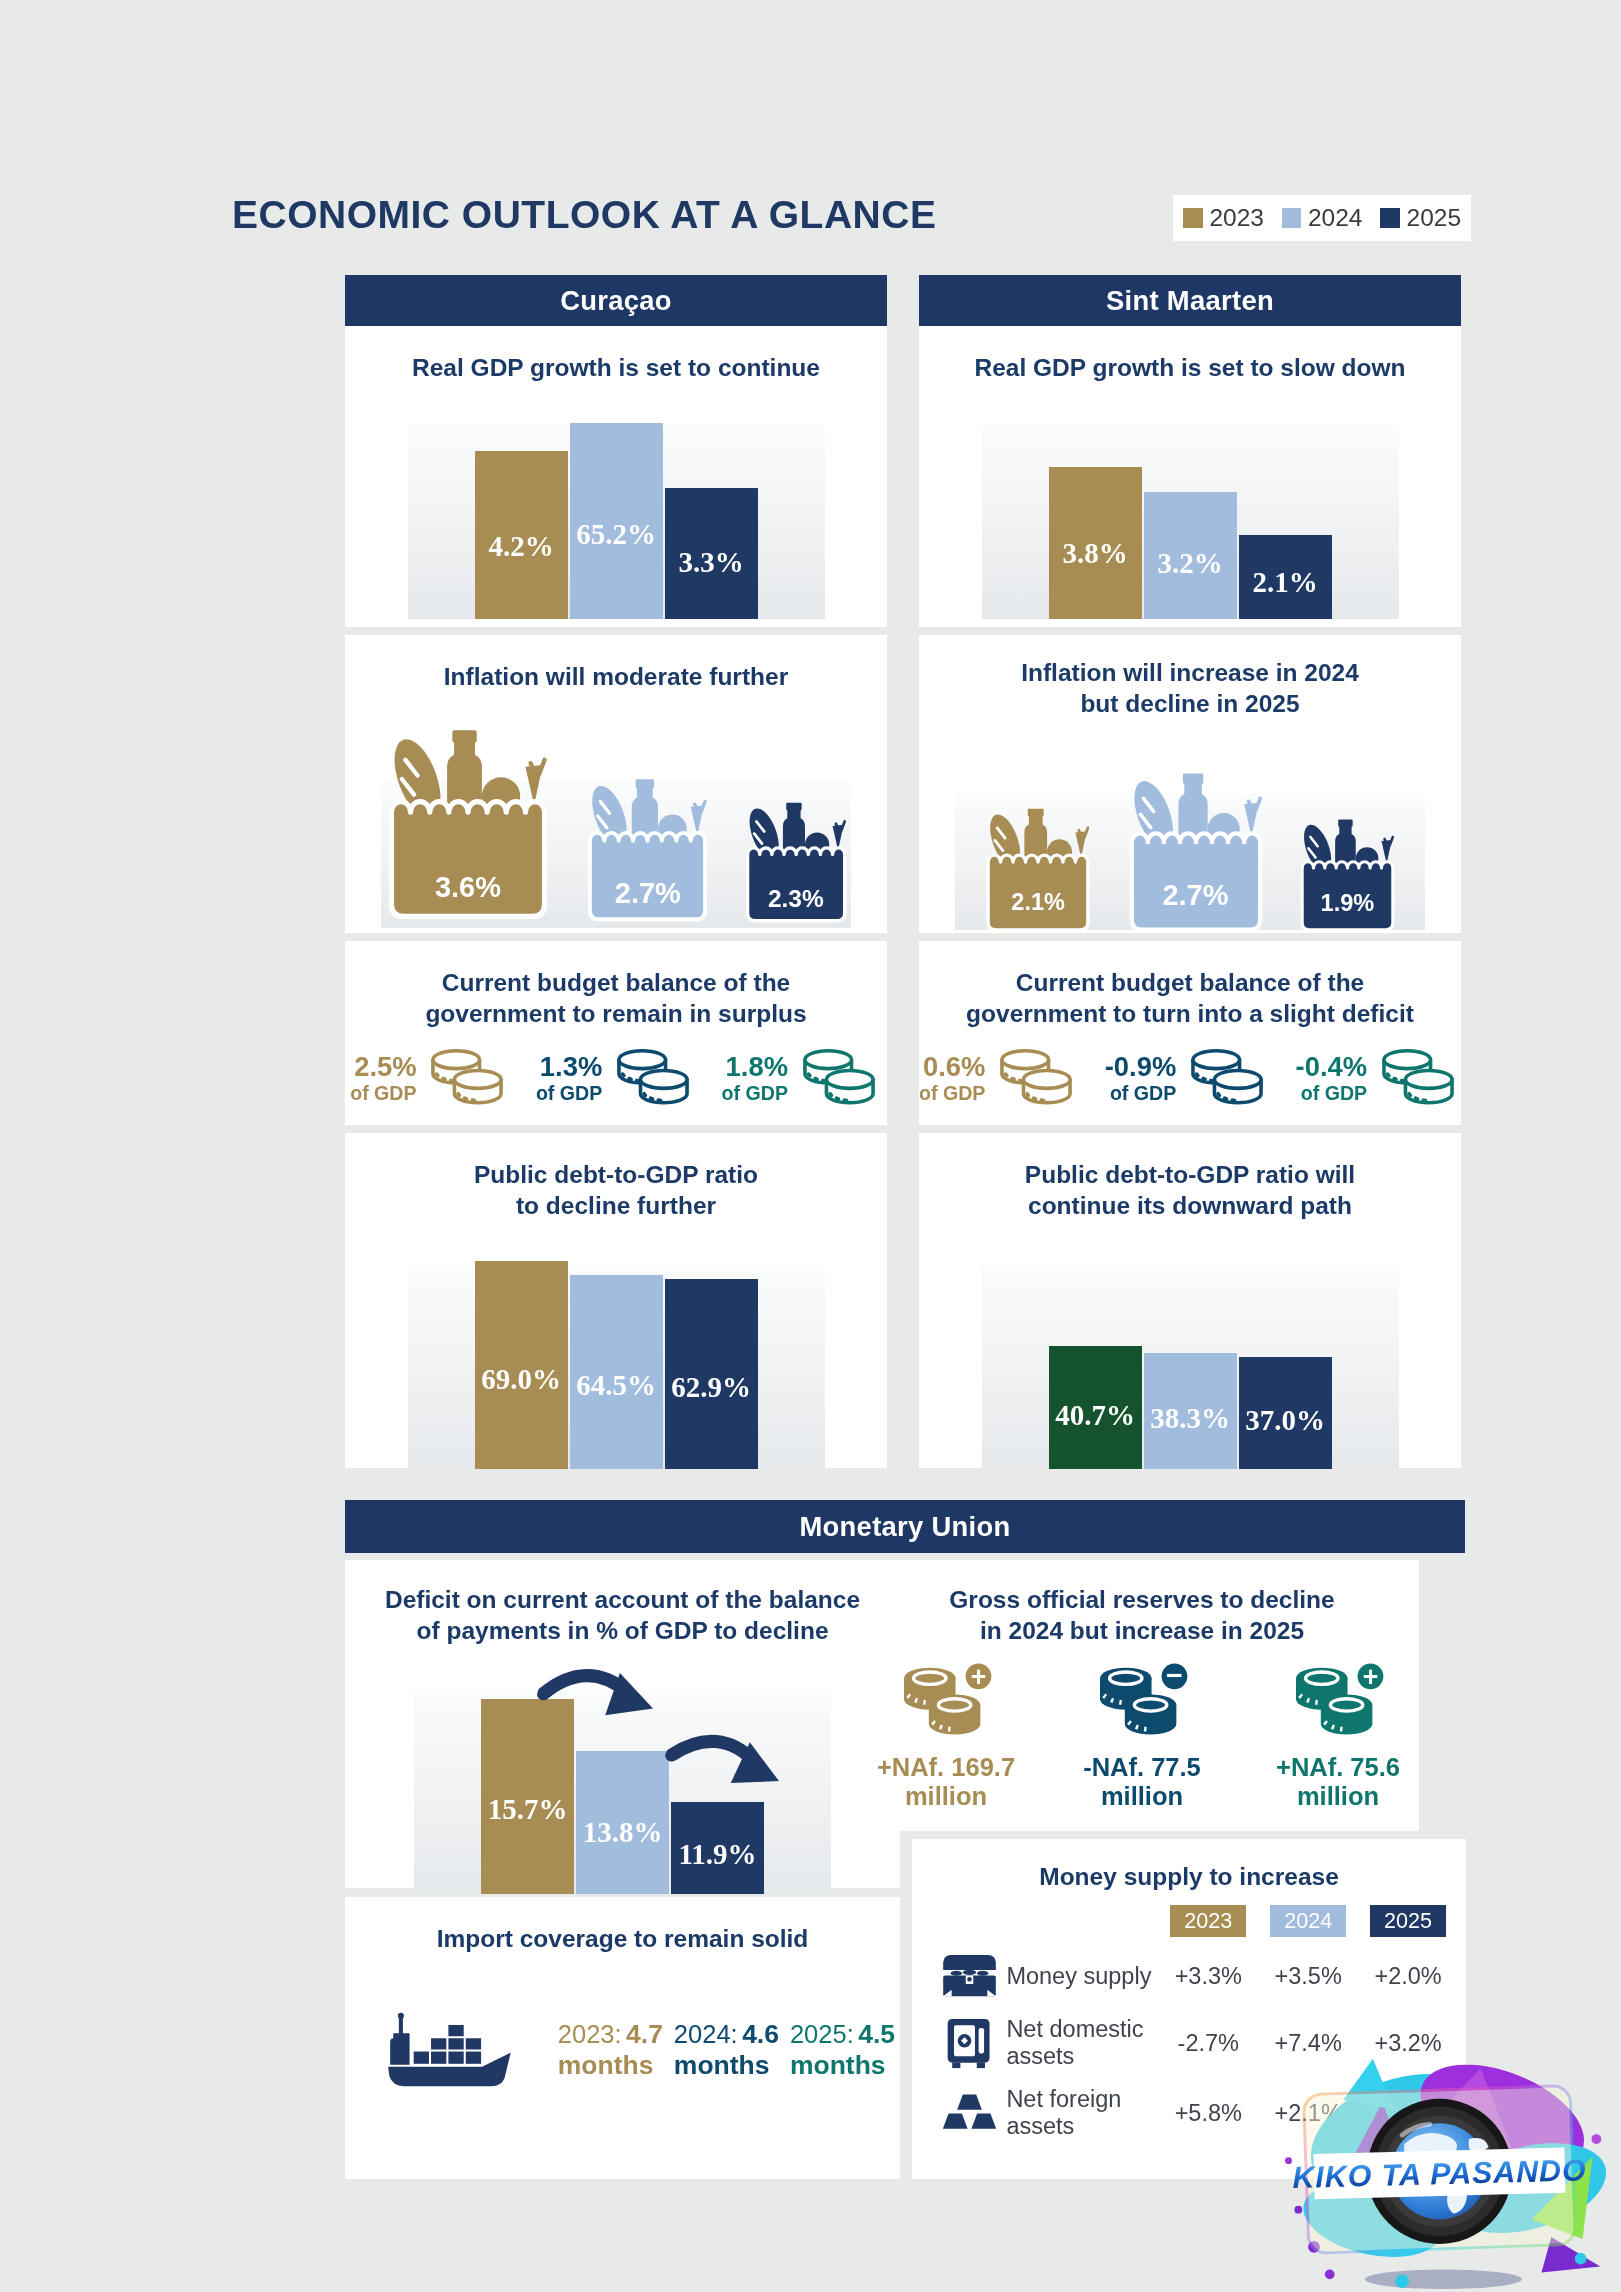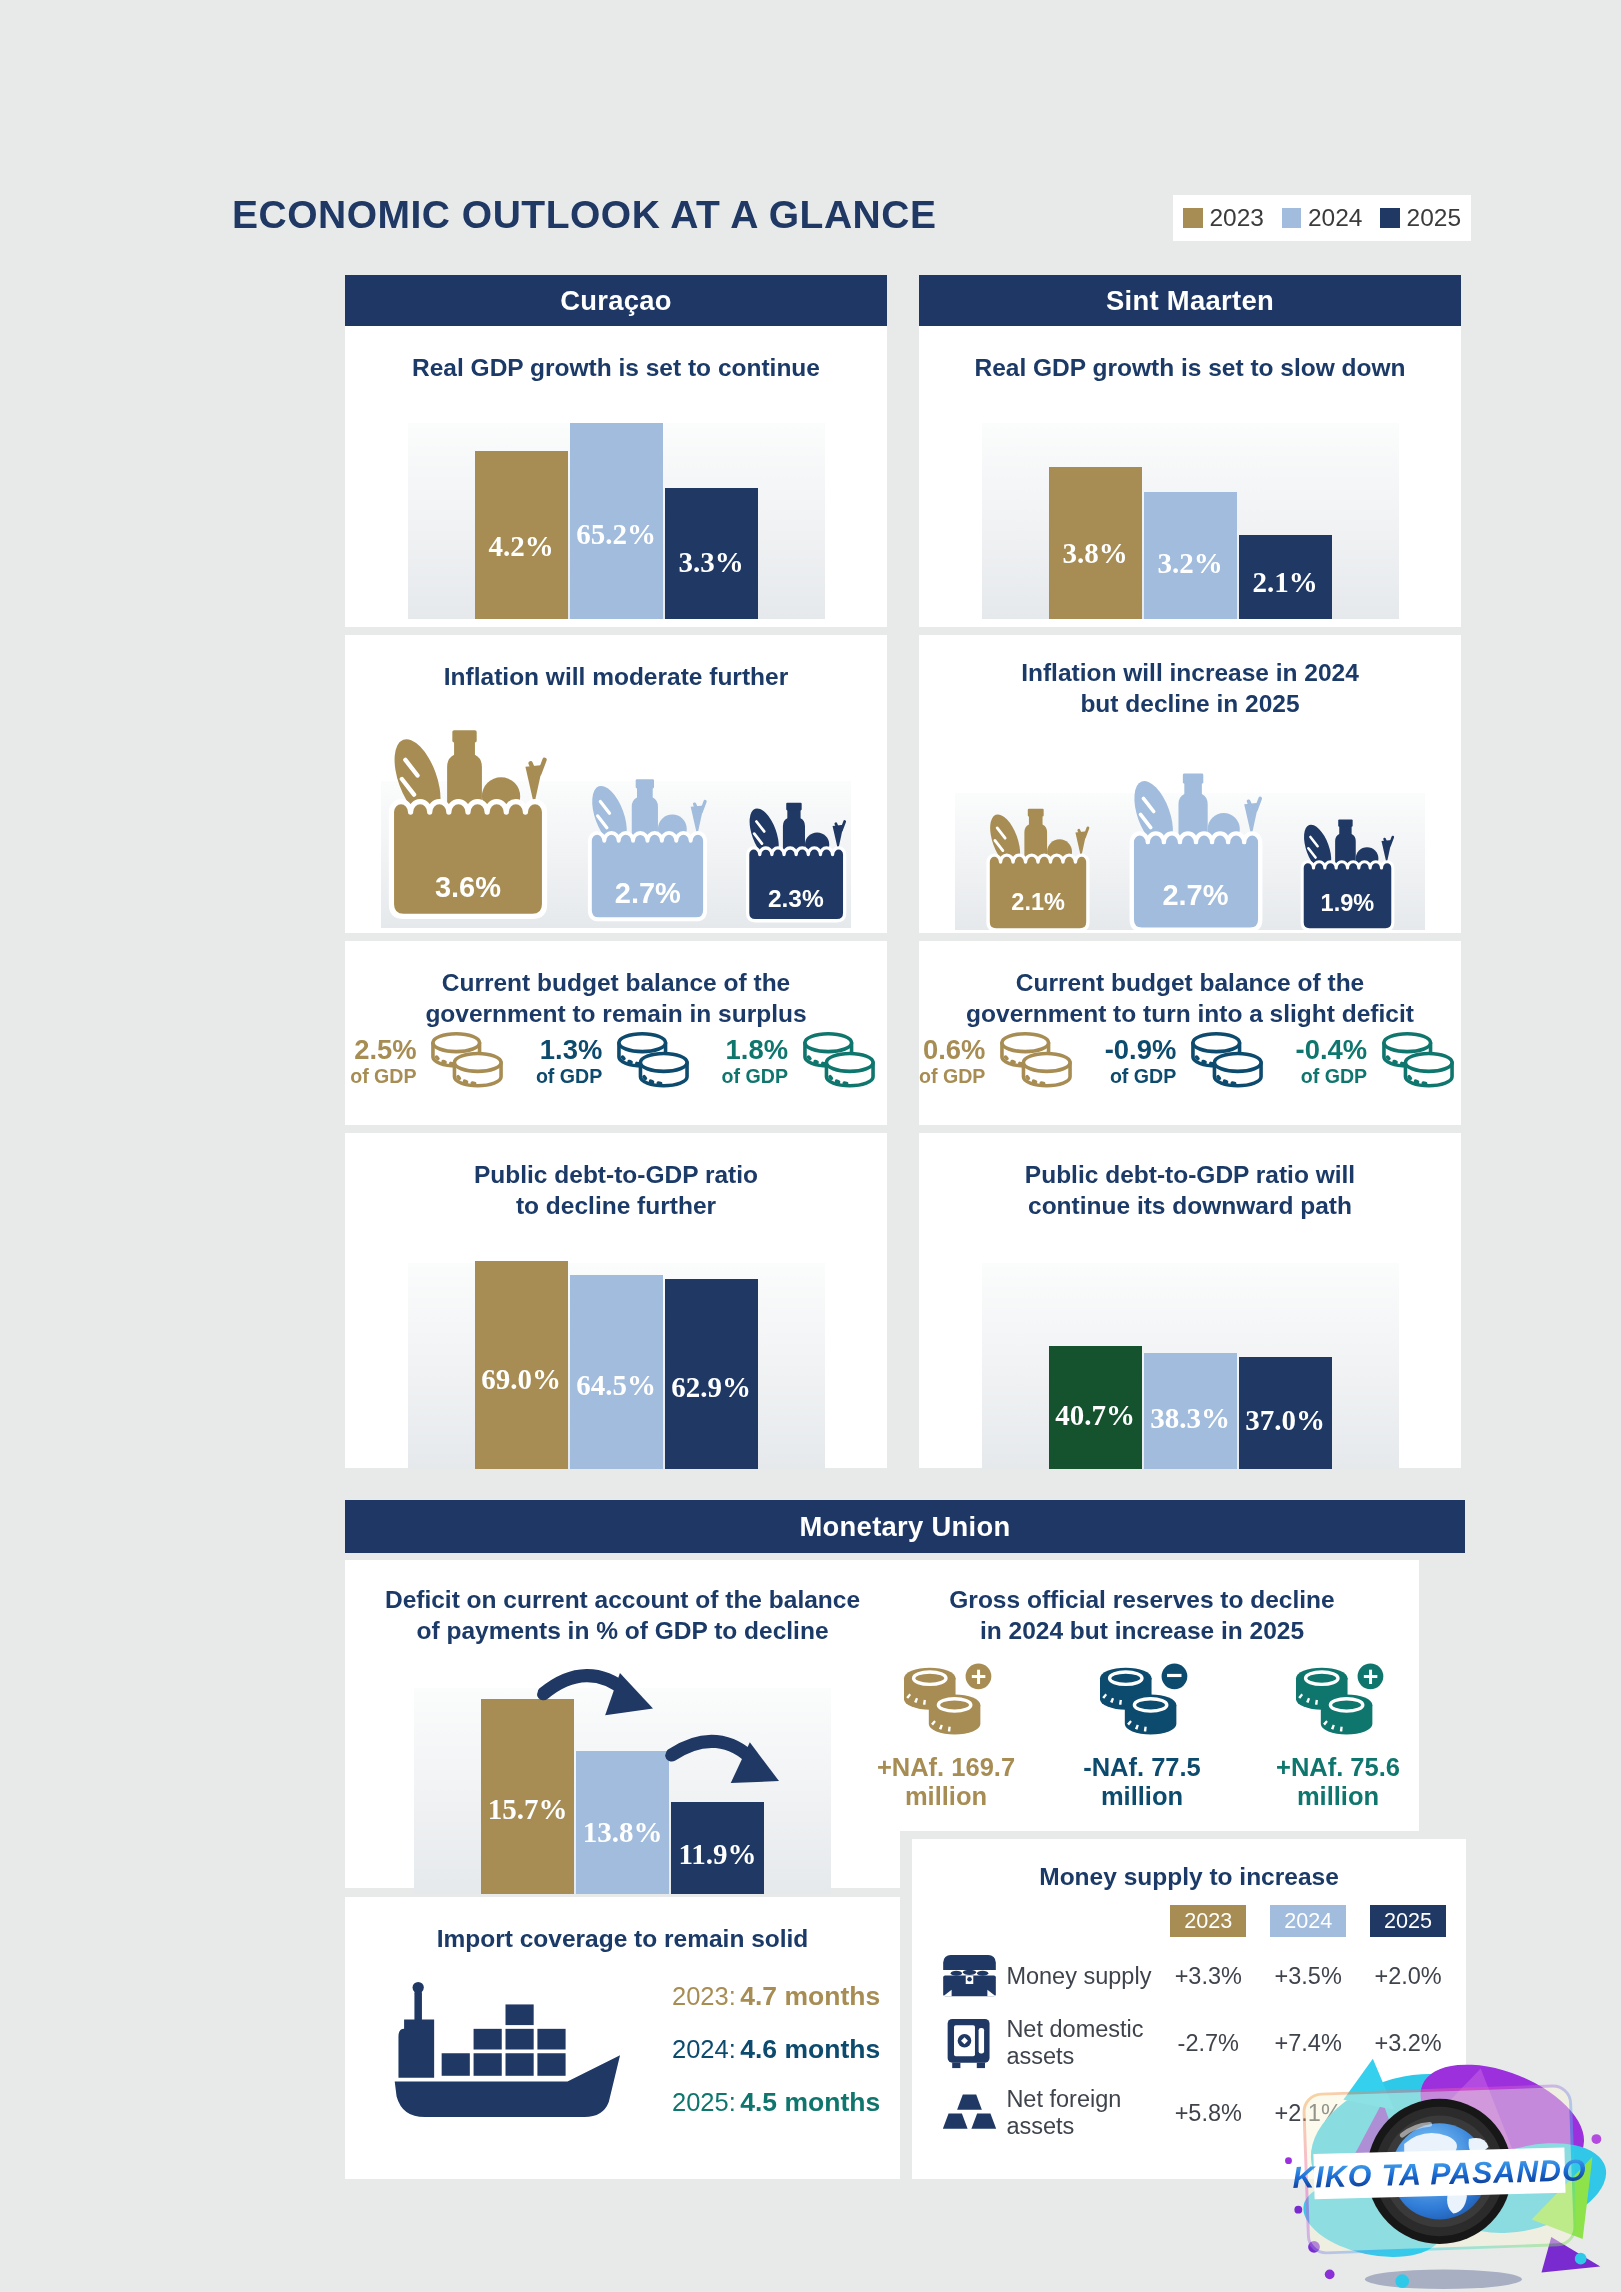--- a/index.html
+++ b/index.html
@@ -24,34 +24,34 @@
   .bar{width:93px;position:relative;}
   .blabel{position:absolute;left:0;right:0;text-align:center;color:#fff;font-weight:700;font-size:29px;}
   .bags{position:relative;margin:9.8px auto 0;width:470px;height:227px;display:flex;
         align-items:flex-end;justify-content:center;gap:27.4px;}
   .bags .plinth{height:147px;z-index:0;}
   .bag{position:relative;z-index:1;}
   .bag svg{width:100%;height:100%;display:block;}
   .bag-label{position:absolute;left:0;right:0;bottom:11%;text-align:center;color:#fff;font-weight:700;}
   .c-gold{color:#A78D53;} .c-blue{color:#0c4a6e;} .c-navy{color:#0f766e;}
   .bg-gold{background:#A78D53;} .bg-blue{background:#A1BCDC;} .bg-navy{background:#1F3864;}
-  .budget-row{display:flex;justify-content:center;gap:25.5px;margin-top:1px;align-items:center;}
+  .budget-row{display:flex;justify-content:center;gap:25.5px;margin-top:18px;align-items:center;}
   .bgroup{display:flex;align-items:center;gap:7.8px;}
   .bval{text-align:right;font-weight:700;line-height:1.1;}
   .bval .v{font-size:27.4px;display:block;}
   .bval .u{font-size:19.6px;display:block;}
   .coins-outline{width:86px;height:63px;}
   .res-row{display:flex;justify-content:center;gap:49px;margin-top:15.7px;text-align:center;}
   .res-item{width:147px;}
   .res-item svg{width:100px;height:84px;}
   .res-amt{font-size:25.5px;font-weight:700;margin-top:3.9px;}
   .res-unit{font-size:25.5px;font-weight:700;}
   .imp-row{display:flex;align-items:center;margin-top:11.8px;}
   .imp-ship{margin-left:37px;width:247px;height:169px;}
-  .imp-vals{margin-left:43px;display:flex;flex-direction:column;gap:22px;}
+  .imp-vals{margin-left:43px;display:flex;flex-direction:row;gap:6px;}
   .imp-line .yr{font-size:25.5px;font-weight:400;}
   .imp-line .val{font-size:26.5px;font-weight:700;}
   .money-grid{display:grid;grid-template-columns:63px 149px 94px 94px 94px;column-gap:5.9px;
       row-gap:15.7px;margin:13.7px 13.7px 0 25.5px;align-items:center;}
   .chip{color:#fff;font-size:21.6px;text-align:center;padding:2.9px 0;width:76px;margin:0 auto;}
   .mlabel{font-size:23.5px;color:#3F434C;line-height:1.15;}
   .mval{font-size:23.5px;color:#3F434C;text-align:center;}
   .mico{display:flex;justify-content:center;}
   .arrow{position:absolute;z-index:2;}
 </style>

